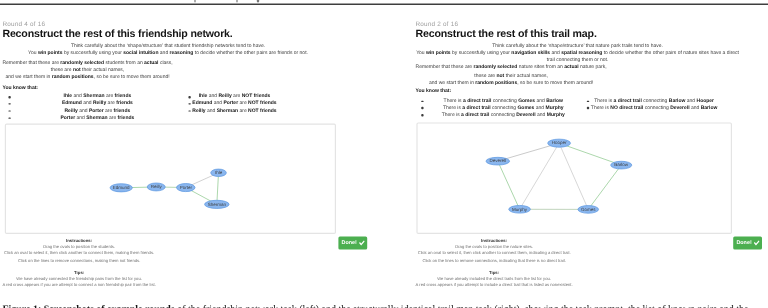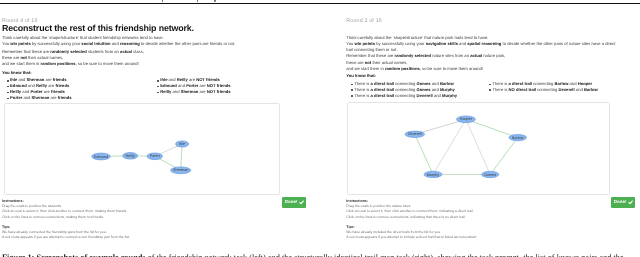--- a/index.html
+++ b/index.html
@@ -17,21 +17,21 @@
   b{font-weight:bold;color:#151515;}
   .know{font-size:4.2px;font-weight:bold;color:#151515;}
   ul{margin:0;padding:0;list-style:none;}
   li{font-size:4.16px;color:#3a3a3a;line-height:1.40;position:relative;padding-left:8.1px;}
   li:before{content:"";position:absolute;left:5.1px;top:2.7px;width:1.5px;height:1.5px;background:#3d3d3d;border-radius:50%;}
   .canvas{border:0.7px solid #e4e4e4;border-radius:1.5px;background:#fff;}
   .instr-h{font-size:3.6px;font-weight:bold;color:#333;line-height:1.48;}
   .instr{font-size:3.47px;color:#6f6f6f;line-height:1.53;}
   .donebtn{position:absolute;background:#4caf50;color:#fff;border-radius:1.3px;font-size:4.5px;font-weight:bold;display:flex;align-items:center;justify-content:center;gap:1.2px;line-height:1;}
   .caption{position:absolute;left:2px;top:253.2px;width:636px;text-align:left;font-family:"Liberation Serif",serif;font-size:8.3px;line-height:1.18;color:#111;}
-  .panel{position:absolute;top:0;width:300px;height:257px;}
+  .panel{position:absolute;top:0;width:300px;height:257px;text-align:center;}
   .round{position:absolute;left:0;top:17.8px;}
   .title{position:absolute;left:0;top:23.3px;}
   .block1{position:absolute;left:0;top:34.5px;width:276px;}
   .block2{position:absolute;left:0;top:48.6px;}
   .know{position:absolute;left:0;top:70.4px;}
   .facts{position:absolute;left:0;top:77.4px;display:flex;}
   .facts-col:first-child{width:150.2px;}
   .panel-right .facts-col:first-child{width:138px;}
   .canvas{position:absolute;left:2.4px;top:103px;height:92px;width:276px;box-sizing:border-box;}
   .panel-right .canvas{left:0.9px;top:101.8px;width:262.5px;height:93.1px;}
@@ -98,20 +98,21 @@
         </div>
         <div class="donebtn">
           <span>Done!</span>
           <svg class="check" viewBox="0 0 16 16">
             <path d="M6.0 14.4 L0.3 8.2 L2.8 5.5 L6.1 9.0 L13.2 1.0 L15.7 3.6 Z" fill="#fff"></path>
           </svg>
         </div>
       </div>
       <div class="panel panel-right">
         <div class="round">Round 2 of 16</div>
+        <div class="title">Reconstruct the rest of this trail map.</div>
         <div class="block1">
           <div class="para"><span>Think carefully about the ‘shape/structure’ that nature park trails tend to have.</span></div>
           <div class="para"><span>You </span><b>win points</b><span> by successfully using your </span><b>navigation skills</b><span> and </span><b>spatial reasoning</b><span> to decide whether the other pairs of nature sites have a direct trail connecting them or not.</span></div>
         </div>
         <div class="block2">
           <div class="para"><span>Remember that these are </span><b>randomly selected</b><span> nature sites from an </span><b>actual</b><span> nature park,</span></div>
           <div class="para"><span>these are </span><b>not</b><span> their actual names,</span></div>
           <div class="para"><span>and we start them in </span><b>random positions</b><span>, so be sure to move them around!</span></div>
         </div>
         <div class="know">You know that:</div>

